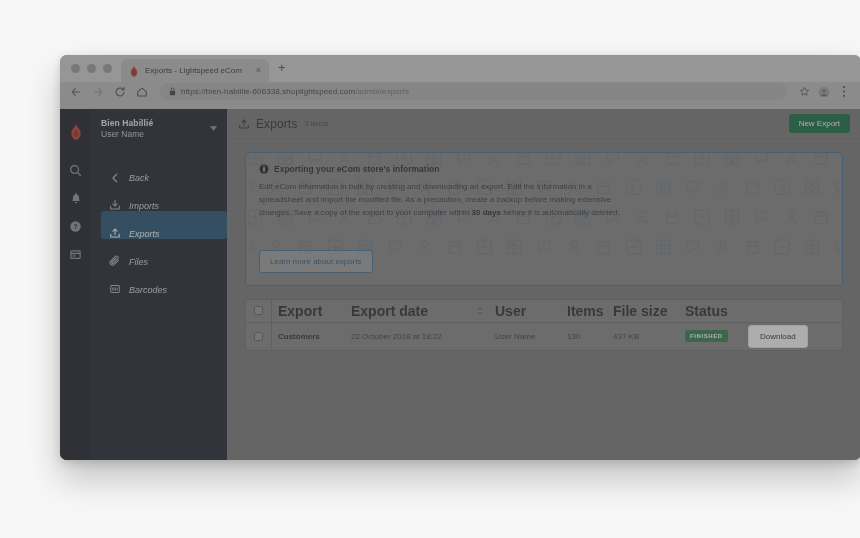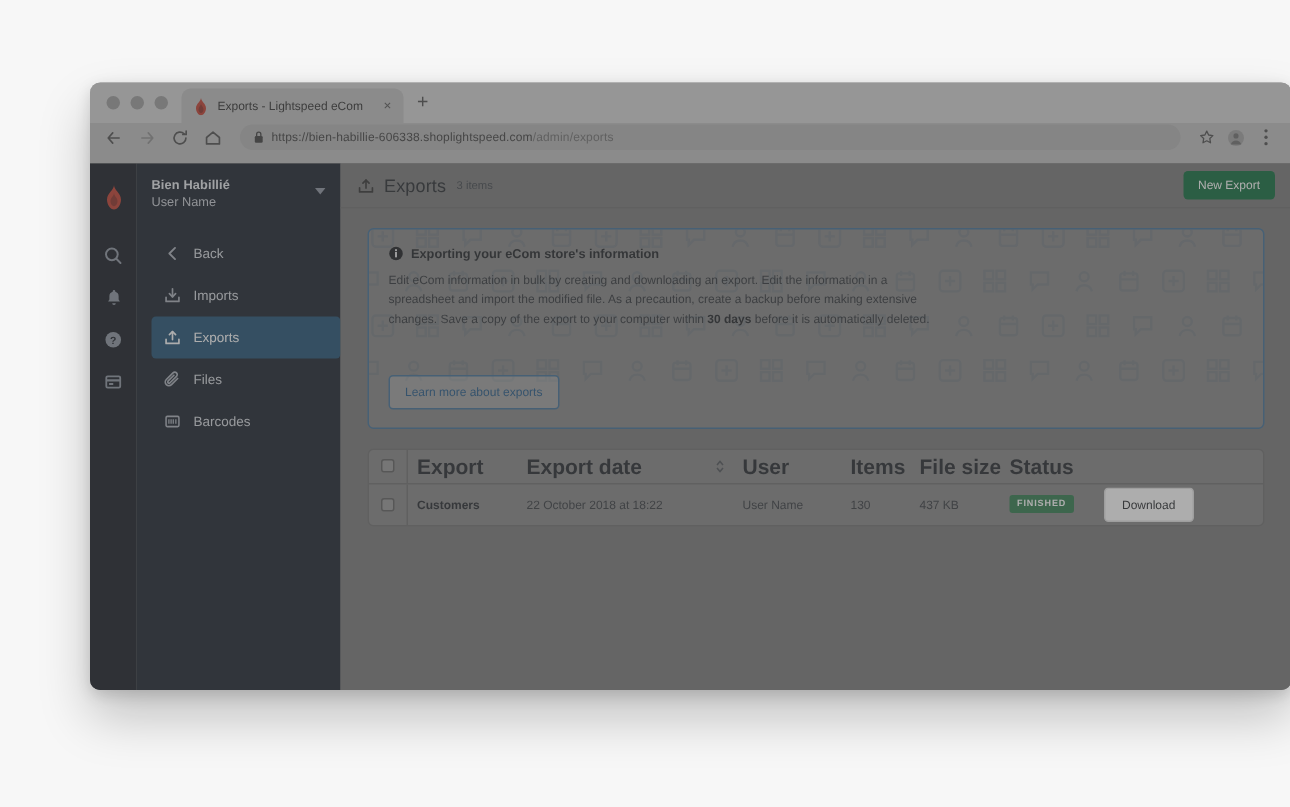--- a/index.html
+++ b/index.html
@@ -119,28 +119,29 @@
     display: flex; align-items: center;
     padding: 9px 10px 10px 10px;
     gap: 4px;
   }
   #account-names { flex: 1; line-height: 1.28; }
   #account-shop { font-size: 8.5px; color: #e7eaee; font-weight: bold; letter-spacing: .1px; }
   #account-user { font-size: 8.5px; color: #c8ccd3; }
   #account-caret { color: #8d94a0; font-size: 7px; }
 
   .nav-item {
-    display: flex; align-items: center;
+    display: flex; align-items: flex-end;
     gap: 8px;
     height: 28px;
     margin: 0 0 0 10px;
     padding-left: 7px;
     border-radius: 3px 0 0 3px;
     color: #d6dae0;
     font-size: 9px;
+    font-style: italic;
   }
   .nav-item .nav-ico { width: 13px; display: flex; align-items: center; justify-content: center; color: #aab0ba; flex: none; }
   .nav-item.active { background: #1d4e72; color: #ffffff; margin-right: 0; border-radius: 3px; margin-left: 10px; }
   .nav-item.active .nav-ico { color: #ffffff; }
   #nav-back { color: #d6dae0; margin-top: 5px; }
 
   
   #content { flex: 1; display: flex; flex-direction: column; background: #787878; min-width: 0; }
 
   #page-header {
@@ -216,21 +217,21 @@
   #table-head .cell { font-size: 14px; color: #1f2328; font-weight: bold; }
   #table-row-1 { height: 27px; }
   #table-row-1 .cell { font-size: 8px; color: #33373c; text-align: right; }
   .cell { padding: 0 6px; display: flex; align-items: center; overflow: hidden; white-space: nowrap; }
   .c-check { width: 26px; justify-content: center; flex: none; border-right: 1px solid #6f6f6f; height: 100%; }
   .c-export { width: 73px; flex: none; }
   .c-date { width: 144px; flex: none; gap: 4px; }
   .c-user { width: 72px; flex: none; }
   .c-items { width: 46px; flex: none; }
   .c-size { width: 60px; flex: none; }
-  .c-status { width: 63px; flex: none; }
+  .c-status { width: 63px; flex: none; margin-left: 12px; }
   .c-action { flex: 1; justify-content: flex-start; }
   .chk {
     width: 9px; height: 9px;
     border: 1px solid #5e5e5e;
     border-radius: 2px;
     background: rgba(255,255,255,0.16);
   }
   #cell-export-name { font-weight: bold; color: #1f2328 !important; }
   #sort-icon { margin-left: auto; color: #4c5055; display: flex; }
   #status-badge {

